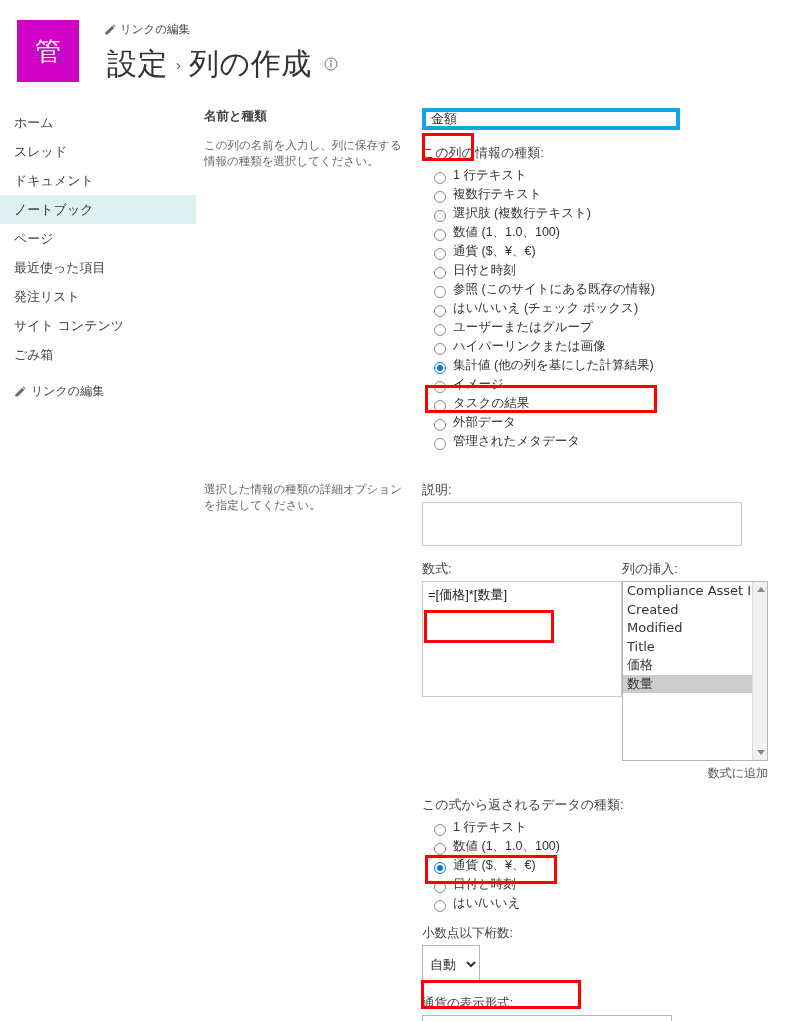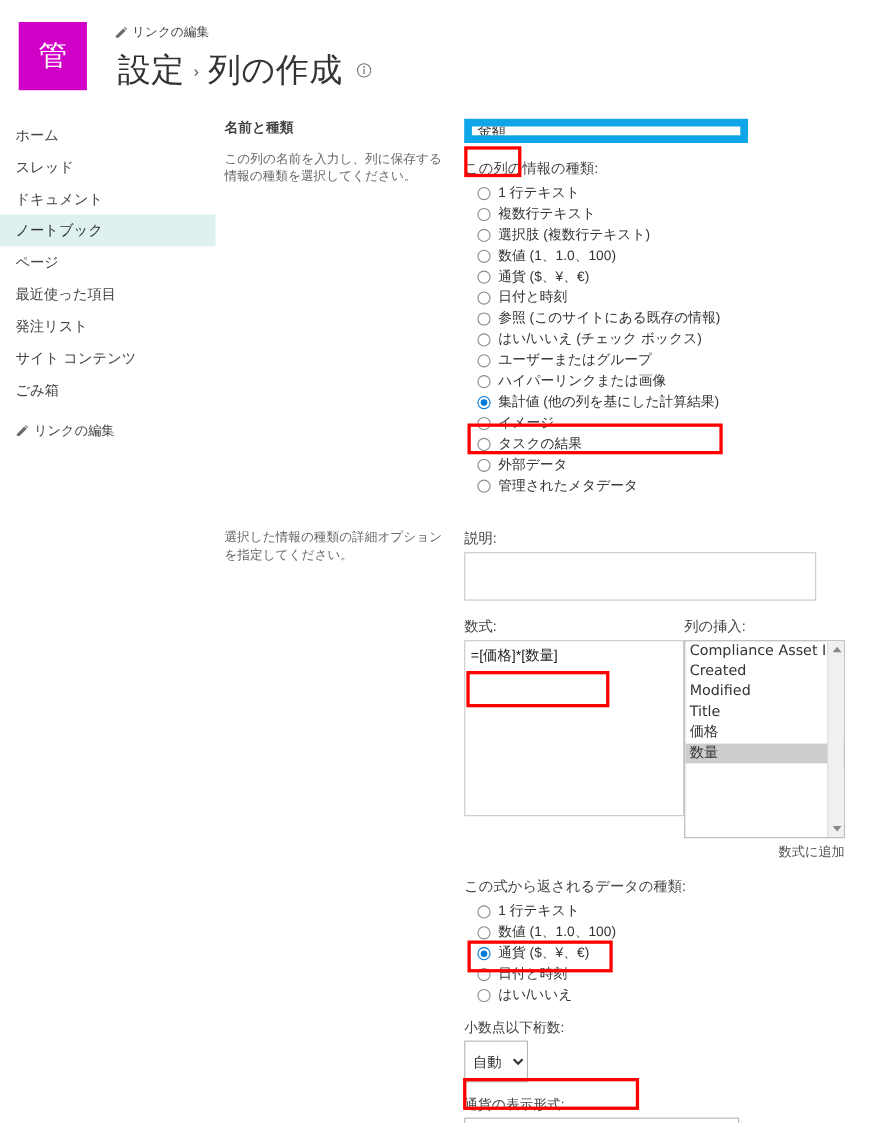--- a/index.html
+++ b/index.html
@@ -68,53 +68,53 @@
     color: #444444;
   }
   .sec-left p {
     margin: 0; font-size: 11.5px; line-height: 16px; color: #666666;
   }
   .sec-right { flex: 1 1 auto; position: relative; }
 
   .field-label { font-size: 13px; color: #444; margin-bottom: 3px; }
   .text-input {
     width: 258px; height: 22px;
-    border: 7px solid #0ea5e9; background: #fff;
+    border: 4px solid #0ea5e9; background: #fff;
     font-size: 13px; color: #333; padding: 2px 5px;
     font-family: "Liberation Sans", "DejaVu Sans", sans-serif;
   }
   .desc-area {
     width: 320px; height: 44px;
     border: 1px solid #c8c8c8; background: #fff; resize: none;
     font-family: "Liberation Sans", "DejaVu Sans", sans-serif;
     font-size: 13px; padding: 3px 5px;
   }
 
   .radio-group { margin-top: 14px; }
   .radio-group-label { font-size: 13px; color: #444; margin-bottom: 4px; }
   .radio-row {
-    display: flex; align-items: center; gap: 7px;
+    display: flex; align-items: flex-end; gap: 7px;
     padding: 1px 0 1px 12px; font-size: 12.5px; color: #333;
     line-height: 17px; white-space: nowrap;
   }
   .radio {
     flex: 0 0 auto; width: 12px; height: 12px; border-radius: 50%;
     border: 1px solid #8a8a8a; background: #fff; position: relative;
   }
   .radio.checked { border-color: #0078d7; }
   .radio.checked::after {
     content: ""; position: absolute; left: 2px; top: 2px;
     width: 6px; height: 6px; border-radius: 50%; background: #0078d7;
   }
 
   
   .formula-row { display: flex; margin-top: 10px; }
   .formula-col { }
   .formula-area {
-    width: 200px; height: 160px;
+    width: 200px; height: 116px;
     border: 1px solid #c8c8c8; background: #fff;
     font-family: "Liberation Sans", "DejaVu Sans", sans-serif;
     font-size: 13px; padding: 4px 5px; resize: none; color: #222;
   }
   .listbox-col { width: 146px; }
   .listbox {
     width: 146px; height: 180px;
     border: 1px solid #b5b5b5; background: #fff;
     position: relative; overflow: hidden;
   }

